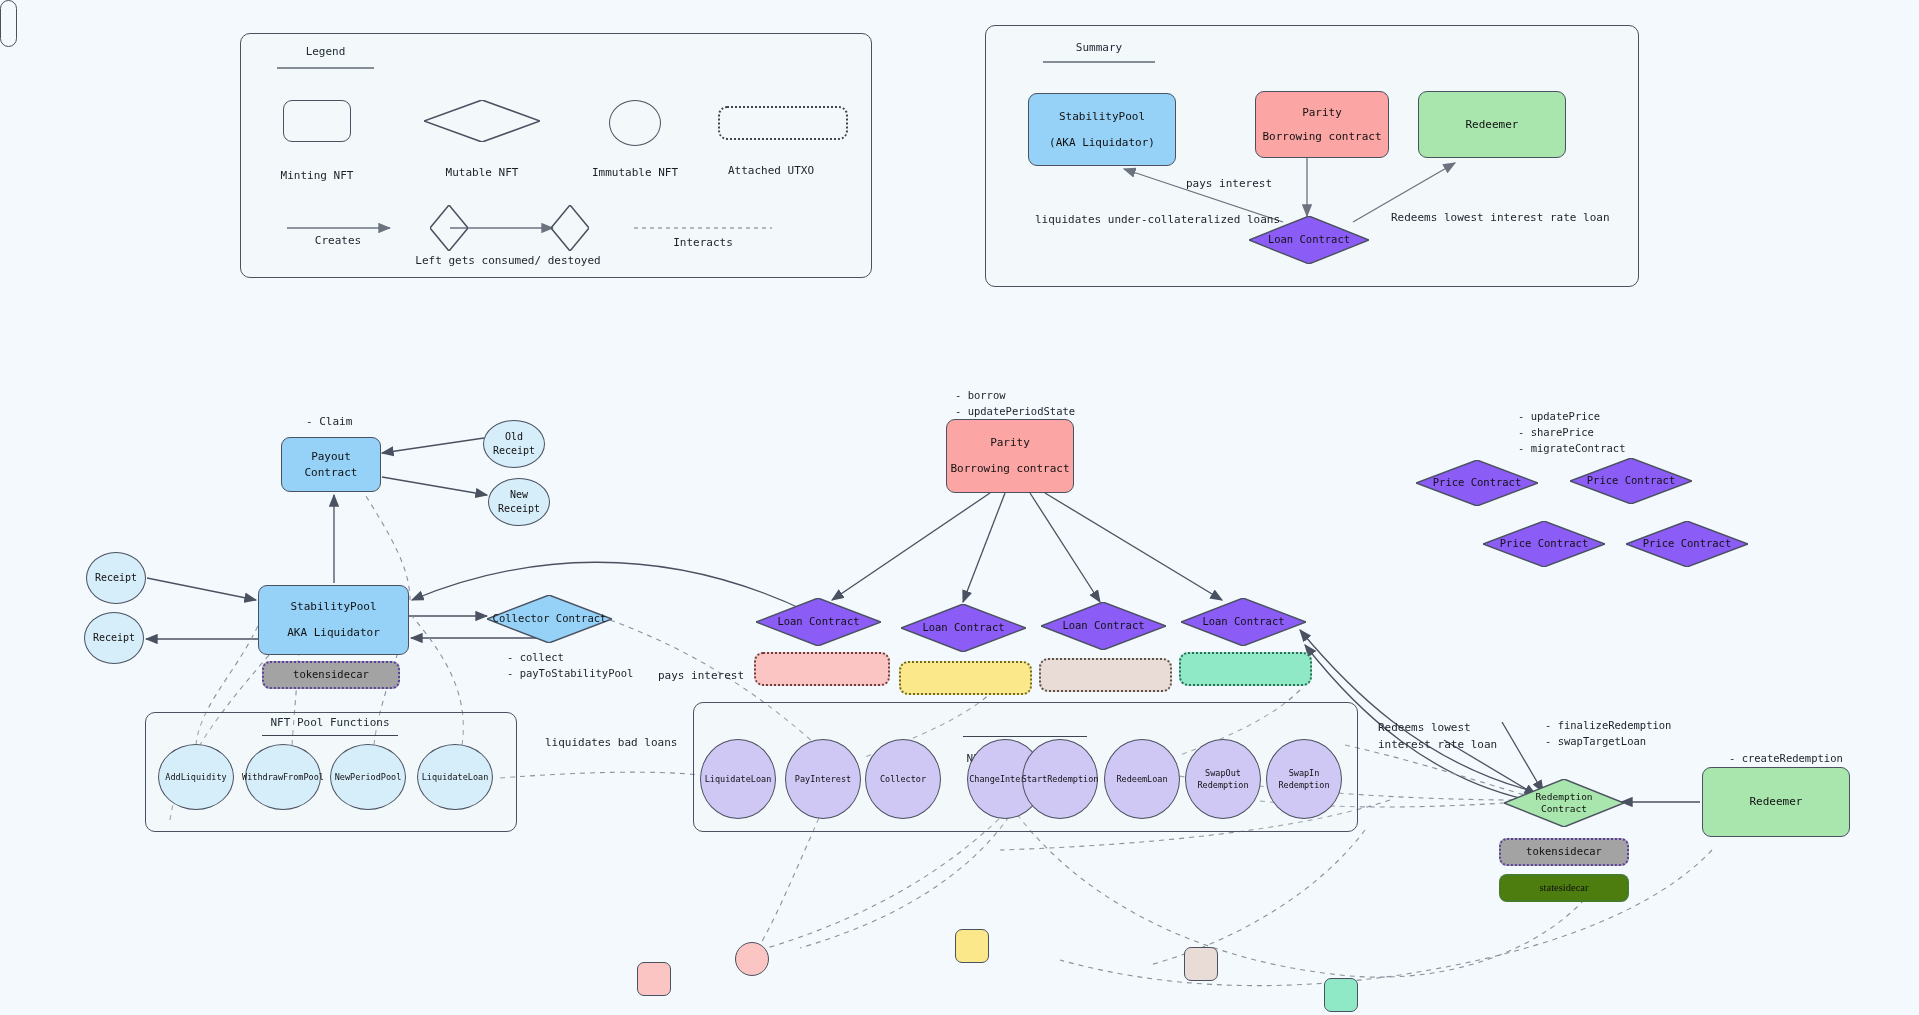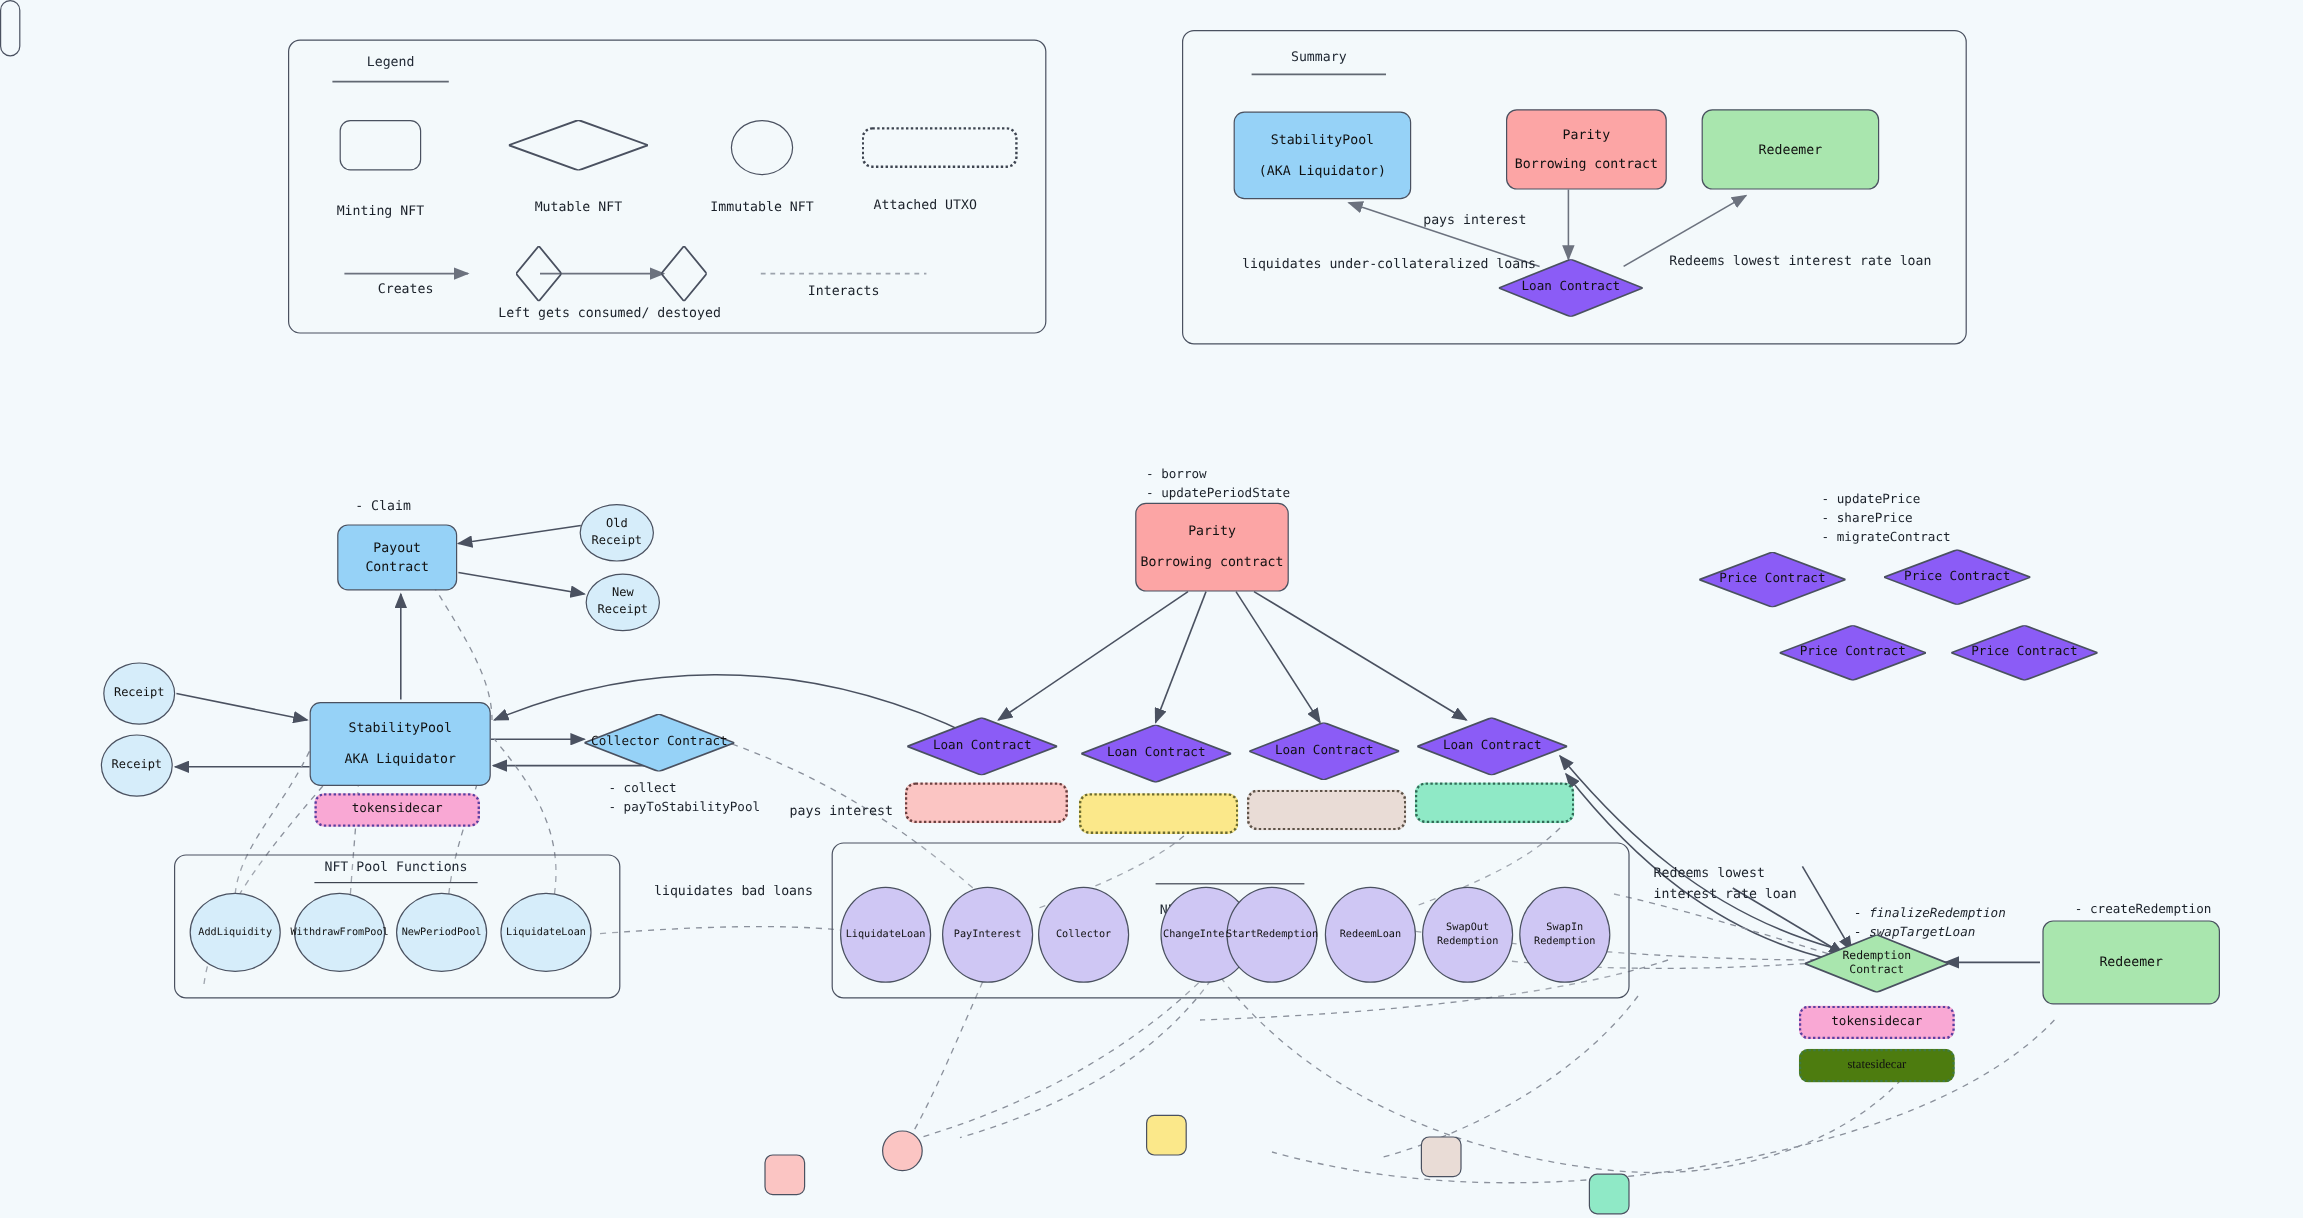--- a/index.html
+++ b/index.html
@@ -27,21 +27,21 @@
     align-items:center;justify-content:center;text-align:center;
     font-size:11px;line-height:1.45;color:#111;box-sizing:border-box;}
 
   .rbox{border:1.4px solid #4a5160;border-radius:9px;}
   .rbox.blue{background:#96d2f7;}
   .rbox.purple{background:#fca5a5;}
   .rbox.green{background:#a9e6ae;}
   .rbox.plain{background:transparent;}
 
   .sidecar{border-radius:8px;font-size:10.5px;}
-  .sidecar.token{background:#f9a8d4;border:2px dotted #5b3fa0;text-align:right;}
+  .sidecar.token{background:#a3a3a3;border:2px dotted #5b3fa0;text-align:right;}
   .sidecar.state{background:#4d7c0f;border:2px dotted #3f7a45;font-family:Liberation Serif, serif;}
 
   .utxo{border-radius:9px;}
   .utxo.pink{background:#fbc5c3;border:2px dotted #6a3f3f;}
   .utxo.yellow{background:#fbe88a;border:2px dotted #6b6b2f;}
   .utxo.beige{background:#e9dcd6;border:2px dotted #5d5248;}
   .utxo.mint{background:#8fe9c6;border:2px dotted #2f6b56;}
   .utxo.dashed-empty{background:transparent;border:2px dotted #3d4450;}
 
   .circ{border-radius:50%;border:1.4px solid #4a5160;text-align:center;}
@@ -201,21 +201,21 @@
     <svg class="dshape" viewBox="0 0 120 48" preserveAspectRatio="none">
         <polygon points="60,0 120,24 60,48 0,24" fill="#8b5cf6" stroke="#4a5160" stroke-width="1.4"></polygon>
       </svg>
     <span class="dlabel">Loan Contract</span>
   </div>
 
   <div class="txt" style="left:1186px;top:176px;">pays interest</div>
   <div class="txt" style="left:1035px;top:212px;">liquidates under-collateralized loans</div>
   <div class="txt" style="left:1391px;top:210px;">Redeems lowest interest rate loan</div>
 
-  <div class="txt" style="left:296px;top:414px;">- Claim</div>
+  <div class="txt" style="left:306px;top:414px;">- Claim</div>
 
   <div class="rbox blue node" style="left:281px;top:437px;width:100px;height:55px;">
     <span>Payout Contract</span>
   </div>
 
   <div class="circ lightblue node" style="left:483px;top:420px;width:62px;height:48px;">
     <span style="font-size:10px">Old Receipt</span>
   </div>
   <div class="circ lightblue node" style="left:488px;top:478px;width:62px;height:48px;">
     <span style="font-size:10px">New Receipt</span>
@@ -361,21 +361,21 @@
   </div>
   <div class="circ lav node" style="left:1185px;top:739px;width:76px;height:80px;font-size:8.5px;white-space:pre;">
     <span>SwapOut
 Redemption</span>
   </div>
   <div class="circ lav node" style="left:1266px;top:739px;width:76px;height:80px;font-size:8.5px;white-space:pre;">
     <span>SwapIn
 Redemption</span>
   </div>
 
-  <div class="txt small" style="left:1545px;top:754px;font-style:italic;">- finalizeRedemption
+  <div class="txt small" style="left:1545px;top:718px;">- finalizeRedemption
 - swapTargetLoan</div>
   <div class="diamond" style="left:1504px;top:779px;width:120px;height:48px;">
     <svg class="dshape" viewBox="0 0 120 48" preserveAspectRatio="none">
         <polygon points="60,0 120,24 60,48 0,24" fill="#a9e6ae" stroke="#4a5160" stroke-width="1.4"></polygon>
       </svg>
     <span class="dlabel" style="font-size:9.5px;">Redemption
 Contract</span>
   </div>
   <div class="sidecar token node" style="left:1499px;top:838px;width:130px;height:28px;">
     <span>tokensidecar</span>

